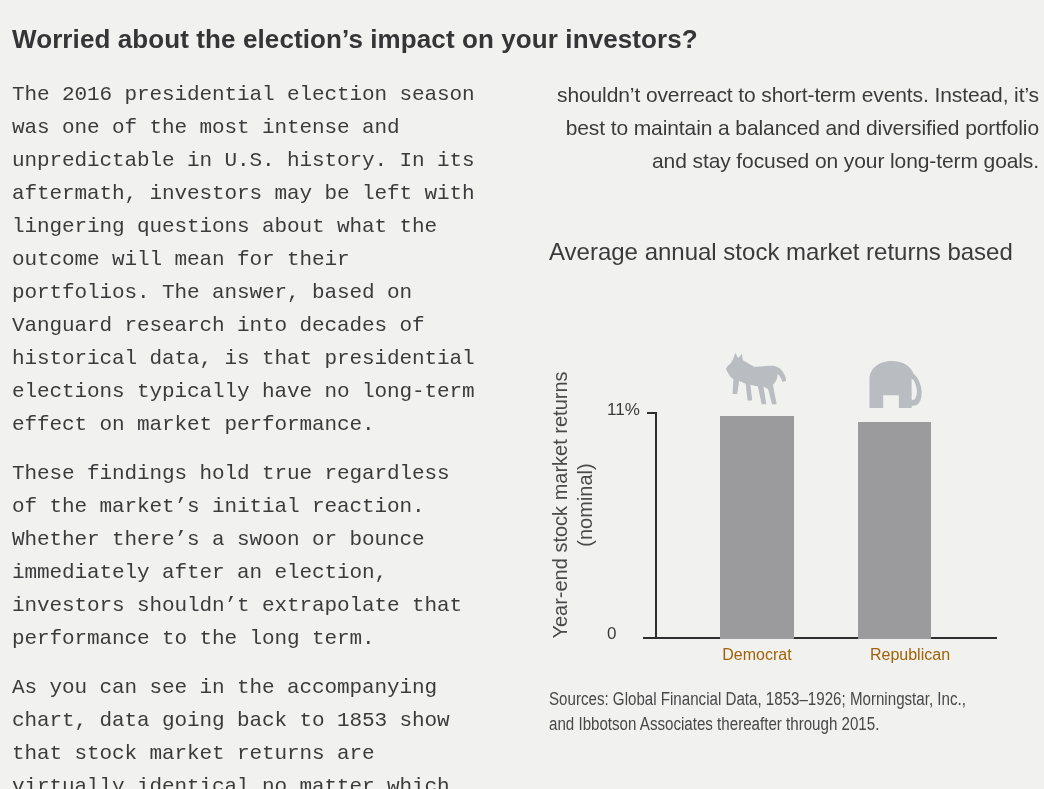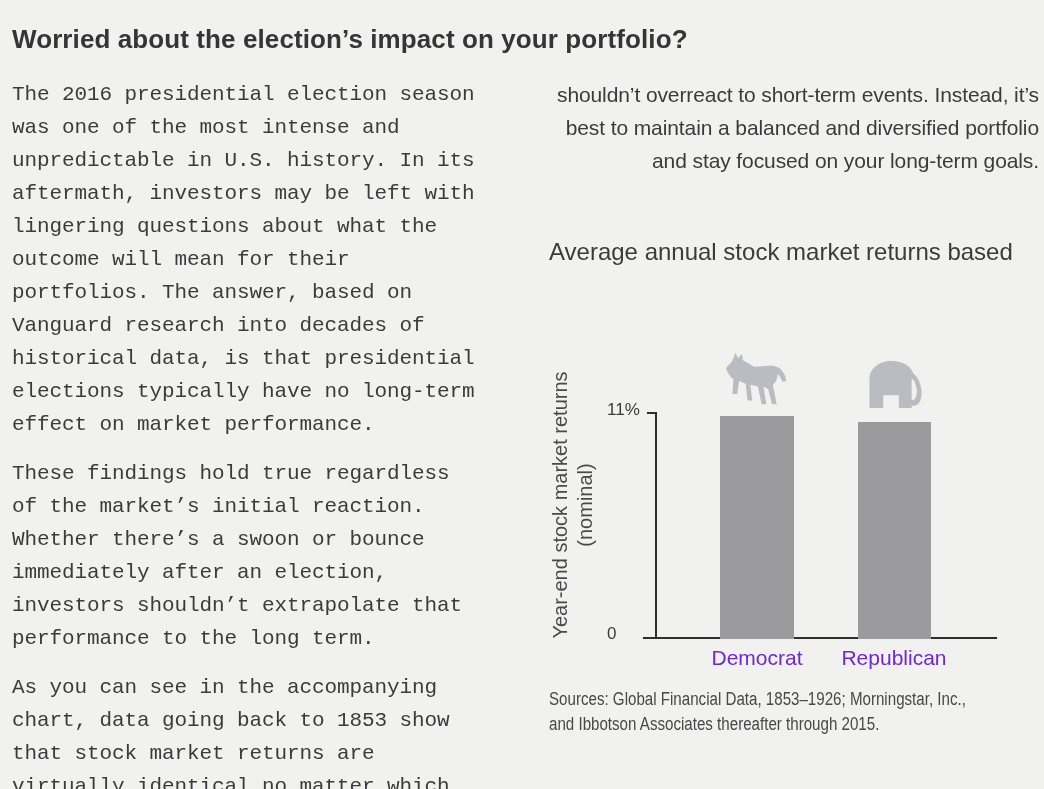--- a/index.html
+++ b/index.html
@@ -42,36 +42,36 @@
   .ytick-zero{top:274px;}
   .axis-v{position:absolute;left:106px;top:62px;width:2px;height:227px;background:#2e2e30;}
   .axis-tick-top{position:absolute;left:98px;top:62px;width:10px;height:2px;background:#2e2e30;}
   .axis-baseline{position:absolute;left:94px;top:287px;width:354px;height:2px;background:#2e2e30;}
   .bar{position:absolute;bottom:41px;background:#9b9b9d;}
   .bar-democrat{left:171px;width:74px;}
   .bar-republican{left:309px;width:73px;}
   .party-icon{position:absolute;color:#b9bcc0;}
   .icon-donkey{left:176px;top:0px;width:62px;height:58px;}
   .icon-elephant{left:312px;top:10px;width:64px;height:49px;}
-  .cat-label{position:absolute;top:296px;width:140px;text-align:center;font-size:21px;color:#6d28d9;}
+  .cat-label{position:absolute;top:296px;width:140px;text-align:center;font-size:16px;color:#a16207;}
   .cat-democrat{left:138px;}
-  .cat-republican{left:275px;}
+  .cat-republican{left:291px;}
   .sources{
     position:absolute;left:0;top:449px;width:560px;
     font-size:18px;line-height:25px;color:#48484a;
     transform:scaleX(0.84);transform-origin:left top;
     letter-spacing:0;
   }
 </style>
 </head>
 <body>
 
 <div class="page">
 
-  <h1 class="page-title">Worried about the election’s impact on your portfolio?</h1>
+  <h1 class="page-title">Worried about the election’s impact on your investors?</h1>
 
   <div class="col col-left">
     <p>The 2016 presidential election season was one of the most intense and unpredictable in U.S. history. In its aftermath, investors may be left with lingering questions about what the outcome will mean for their portfolios. The answer, based on Vanguard research into decades of historical data, is that presidential elections typically have no long-term effect on market performance.</p>
     <p>These findings hold true regardless of the market’s initial reaction. Whether there’s a swoon or bounce immediately after an election, investors shouldn’t extrapolate that performance to the long term.</p>
     <p>As you can see in the accompanying chart, data going back to 1853 show that stock market returns are virtually identical no matter which party controls the White House. Although headlines out of Washington at any given time may still cause concern, investors</p>
   </div>
 
   <div class="col col-right">
     <p>shouldn’t overreact to short-term events. Instead, it’s best to maintain a balanced and diversified portfolio and stay focused on your long-term goals.</p>
   </div>

